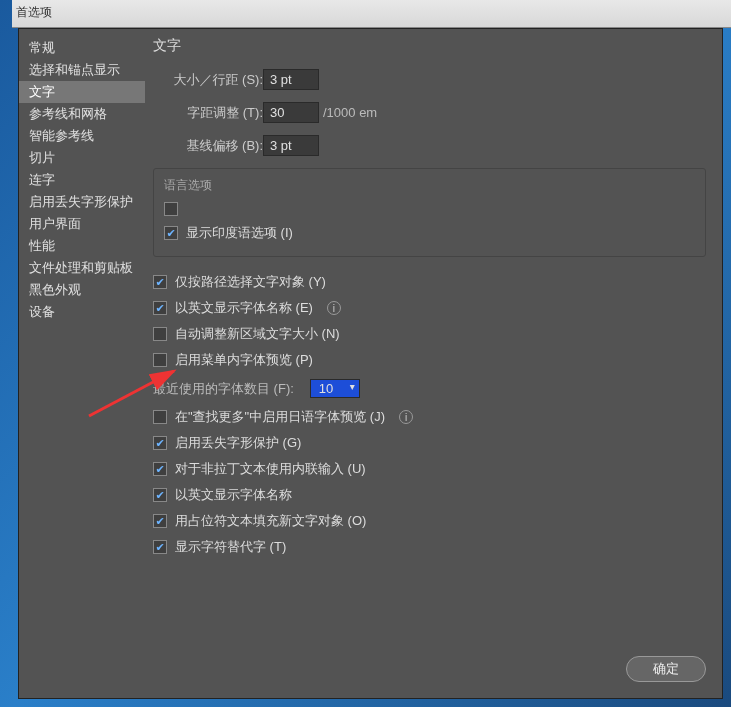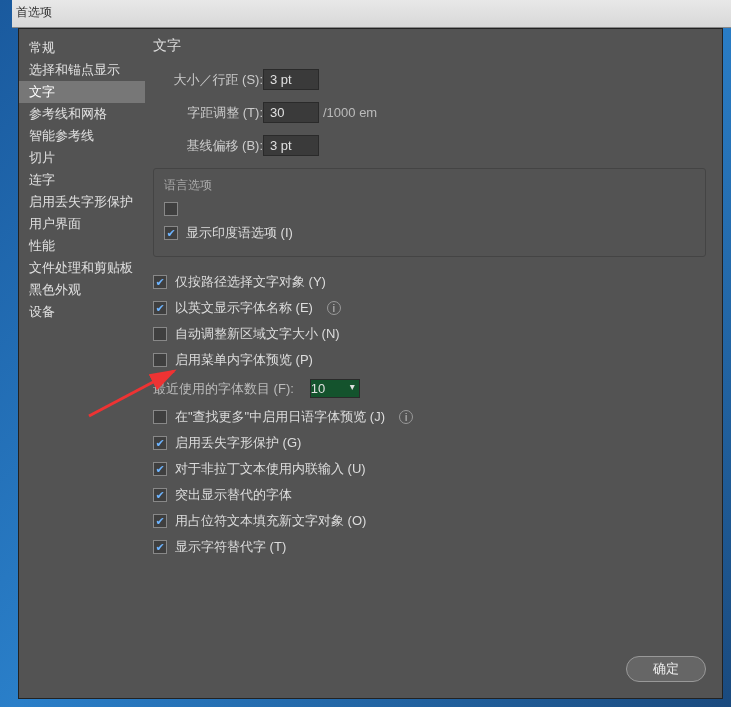--- a/index.html
+++ b/index.html
@@ -132,24 +132,24 @@
       margin-left: 6px;
     }
     .select-row {
       display: flex;
       align-items: center;
       gap: 16px;
       margin: 10px 0;
       color: #bbb;
     }
     .select-box {
-      background: #14532d;
+      background: #1d4ed8;
       border: 1px solid #2a2a2a;
       color: #e0e0e0;
-      padding: 1px 20px 1px 0;
+      padding: 1px 20px 1px 8px;
       position: relative;
       min-width: 50px;
     }
     .select-box::after {
       content: "▾";
       position: absolute;
       right: 4px;
       top: 1px;
       font-size: 10px;
     }
@@ -258,21 +258,21 @@
       <div class="check-row">
         <span class="checkbox checked"></span>
         <span>启用丢失字形保护 (G)</span>
       </div>
       <div class="check-row">
         <span class="checkbox checked"></span>
         <span>对于非拉丁文本使用内联输入 (U)</span>
       </div>
       <div class="check-row">
         <span class="checkbox checked"></span>
-        <span>突出显示替代的字体</span>
+        <span>以英文显示字体名称</span>
       </div>
       <div class="check-row">
         <span class="checkbox checked"></span>
         <span>用占位符文本填充新文字对象 (O)</span>
       </div>
       <div class="check-row">
         <span class="checkbox checked"></span>
         <span>显示字符替代字 (T)</span>
       </div>
     </div>

